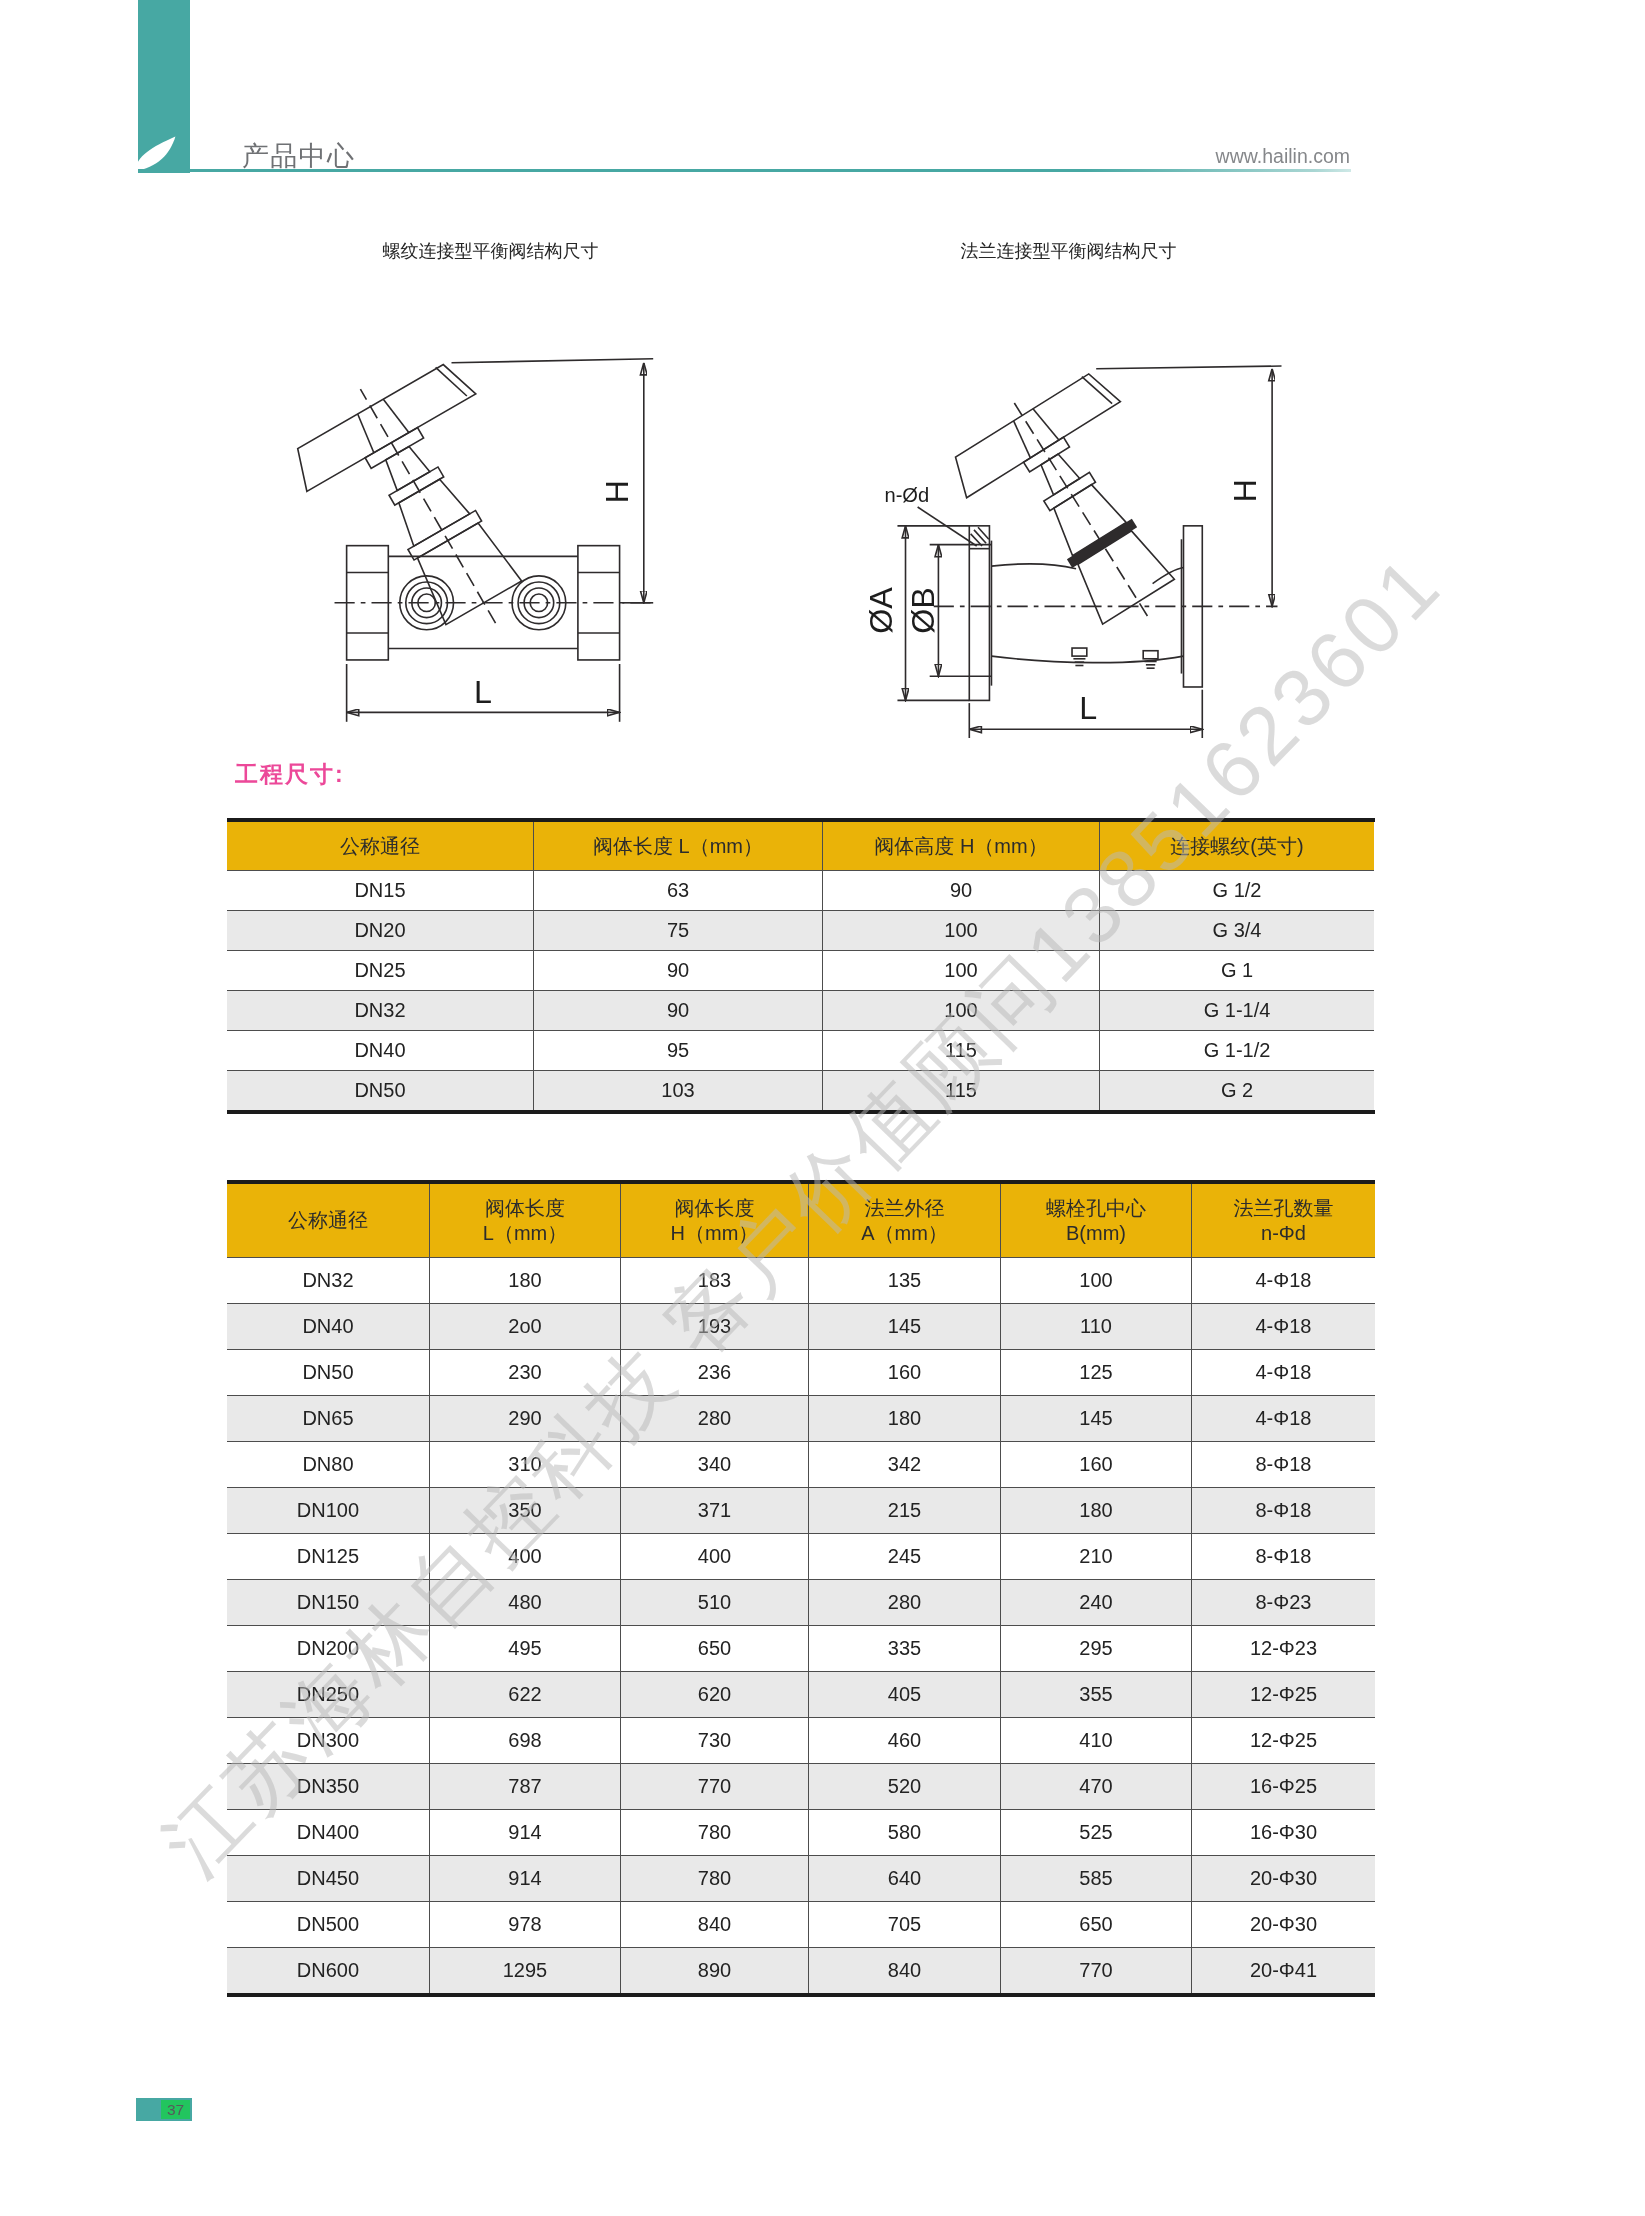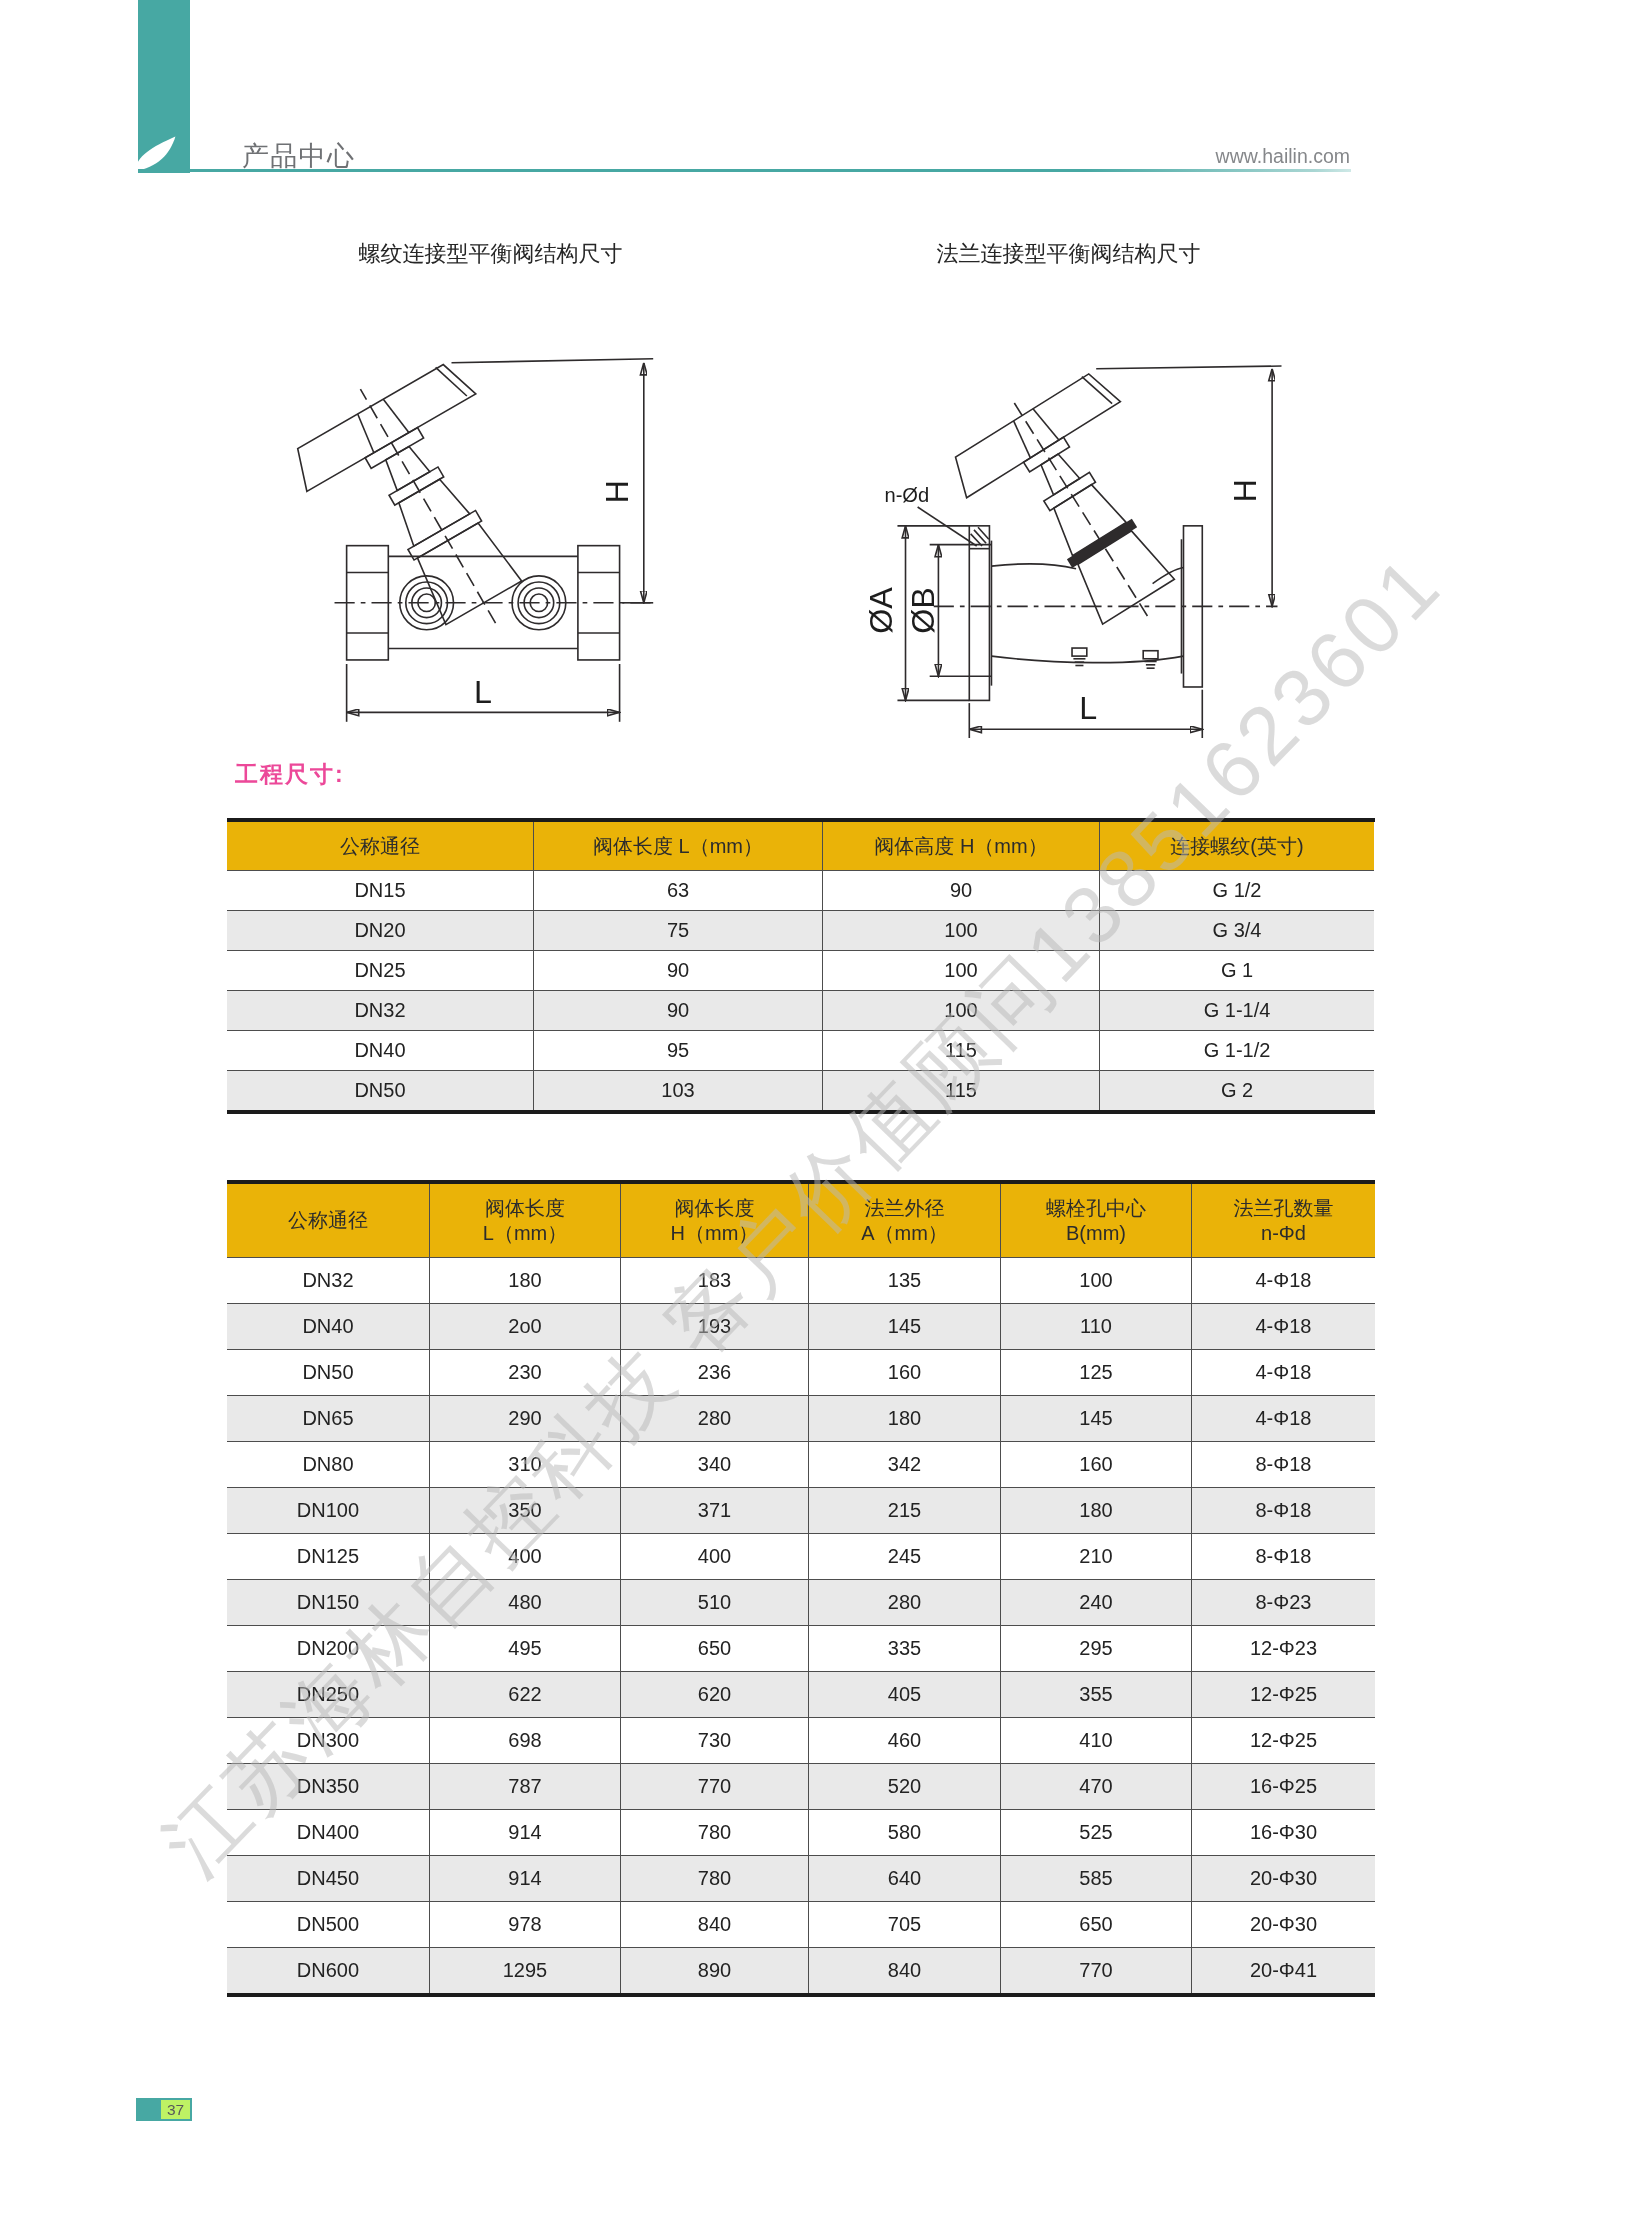--- a/index.html
+++ b/index.html
@@ -8,21 +8,21 @@
     font-family:"Liberation Sans","DejaVu Sans",sans-serif;color:#242424;
   }
   
   .brand-bar{position:absolute;left:138px;top:0;width:52px;height:173px;background:#47a8a3;}
   .brand-bar svg{position:absolute;left:-6.7px;bottom:-1.3px;}
   .header-rule{position:absolute;left:138px;top:169px;width:1213px;height:3.4px;
     background:linear-gradient(to right,#47a8a3 0%,#47a8a3 78%,#a9d6d3 97%,#cfe9e7 100%);}
   .header-title{position:absolute;left:199px;top:138px;font-size:27px;color:#6f7174;letter-spacing:1.3px;margin-left:43px;}
   .header-url{position:absolute;left:1135px;top:145px;width:215px;text-align:right;font-size:19.5px;color:#85878a;}
   
-  .diagram-title{position:absolute;top:239px;width:417px;text-align:center;font-size:22px;color:#262626;}
+  .diagram-title{position:absolute;top:239px;width:417px;text-align:center;font-size:18px;color:#262626;}
   .diagram-title.left{left:282px;}
   .diagram-title.right{left:860px;}
   
   .diagram{position:absolute;}
   .diagram.threaded{left:282px;top:309px;}
   .diagram.flanged{left:833px;top:296px;}
   .diagram path,.diagram line,.diagram rect,.diagram circle,.diagram polygon,.diagram polyline{
     fill:none;stroke:#2e2b2c;stroke-width:2.4;}
   .diagram .fill{fill:#2e2b2c;stroke:none;}
   .diagram text{fill:#1d1d1d;stroke:none;font-family:"Liberation Sans","DejaVu Sans",sans-serif;}
@@ -39,21 +39,21 @@
   .thread-table{top:818px;grid-template-columns:306px 289px 277px 275px;grid-template-rows:48px repeat(6,40px);}
   .flange-table{top:1180px;grid-template-columns:202px 191px 188px 192px 191px 184px;grid-template-rows:73px repeat(16,46px);}
   .dim-table .th{background:#eab308;display:flex;flex-direction:column;justify-content:center;align-items:center;
     font-size:20px;color:#2c2c2c;line-height:1.25;}
   .dim-table .td{display:flex;align-items:center;justify-content:center;font-size:20px;color:#232323;background:#ffffff;
     border-top:1.3px solid #4d4d4d;}
   .dim-table .td.alt{background:#e9e9e9;}
   .dim-table .bl{border-left:1.3px solid #4d4d4d;}
   
   .page-badge{position:absolute;left:136px;top:2098px;width:52px;height:19px;border:2px solid #47a8a3;
-    background:#bef264;display:flex;align-items:center;}
+    background:#22c55e;display:flex;align-items:center;}
   .badge-fill{width:23px;height:100%;background:#47a8a3;}
   .badge-num{flex:1;text-align:center;font-size:15.5px;color:#57585b;}
   
   .watermark{position:absolute;left:180px;top:1806px;transform:rotate(-46deg);transform-origin:0 50%;
     white-space:nowrap;font-size:82px;letter-spacing:4.7px;color:#b9b9b9;opacity:.5;z-index:50;pointer-events:none;}
 </style>
 </head>
 <body>
 
 <div class="page">

